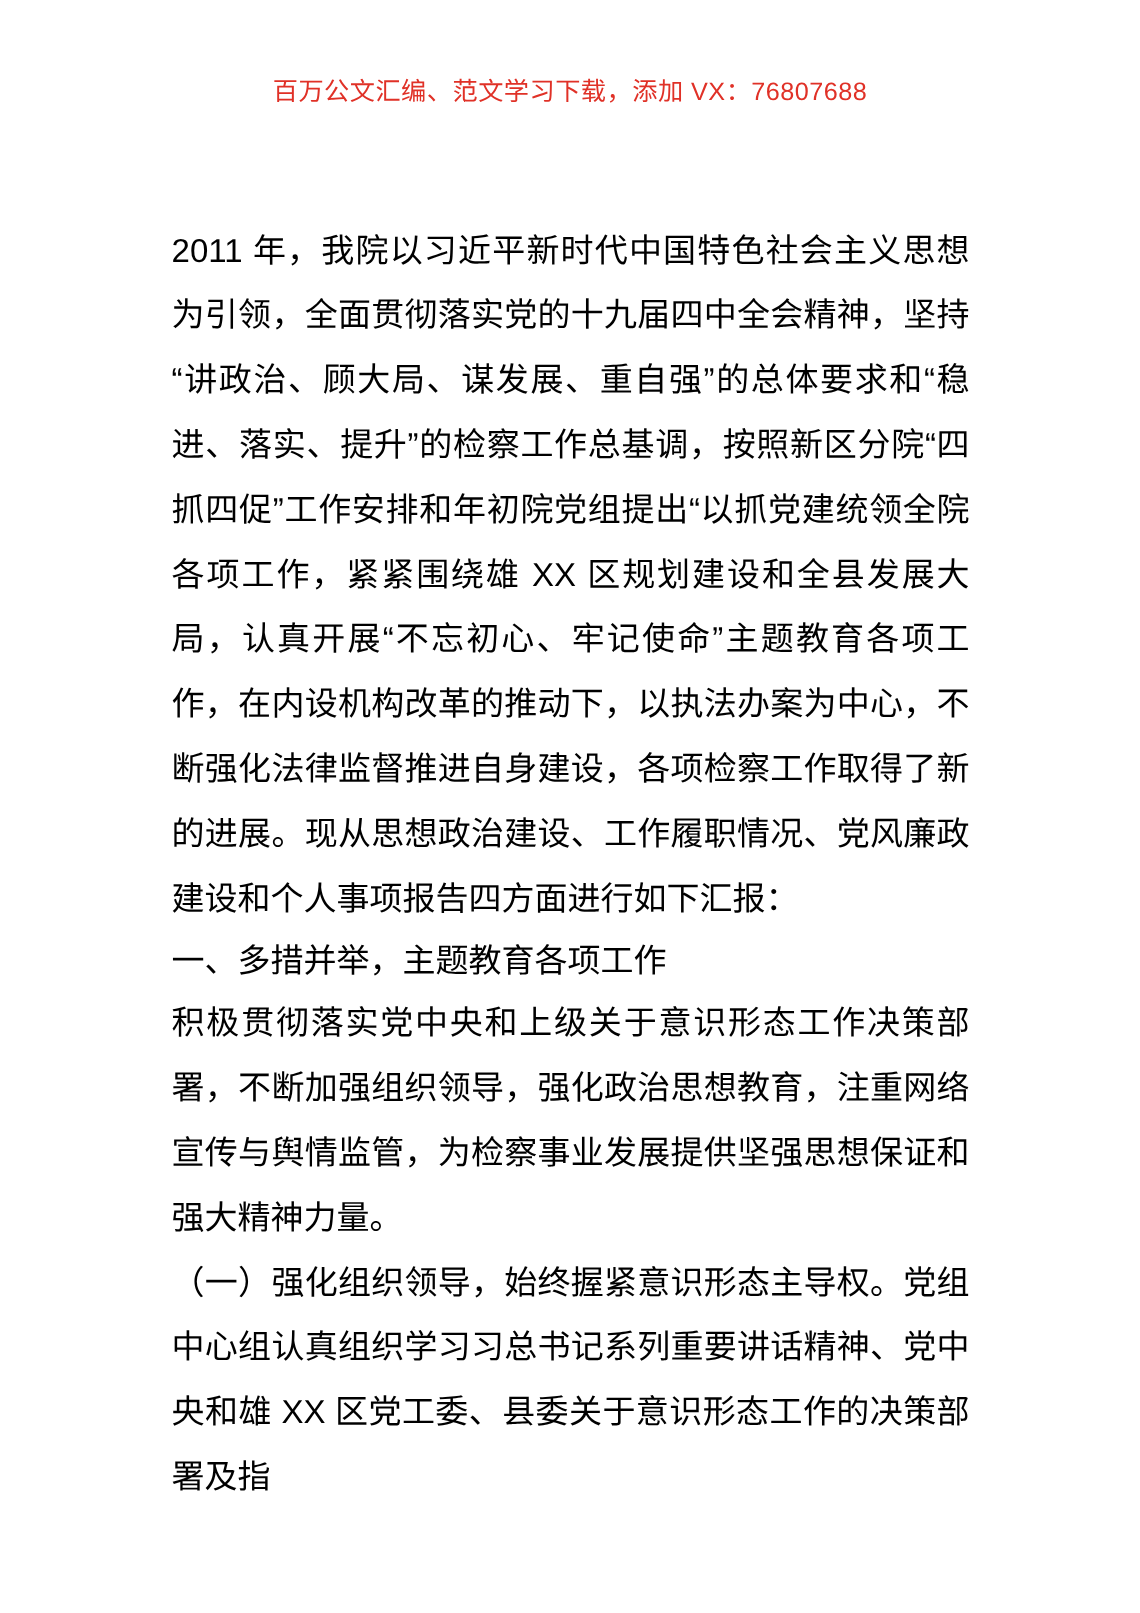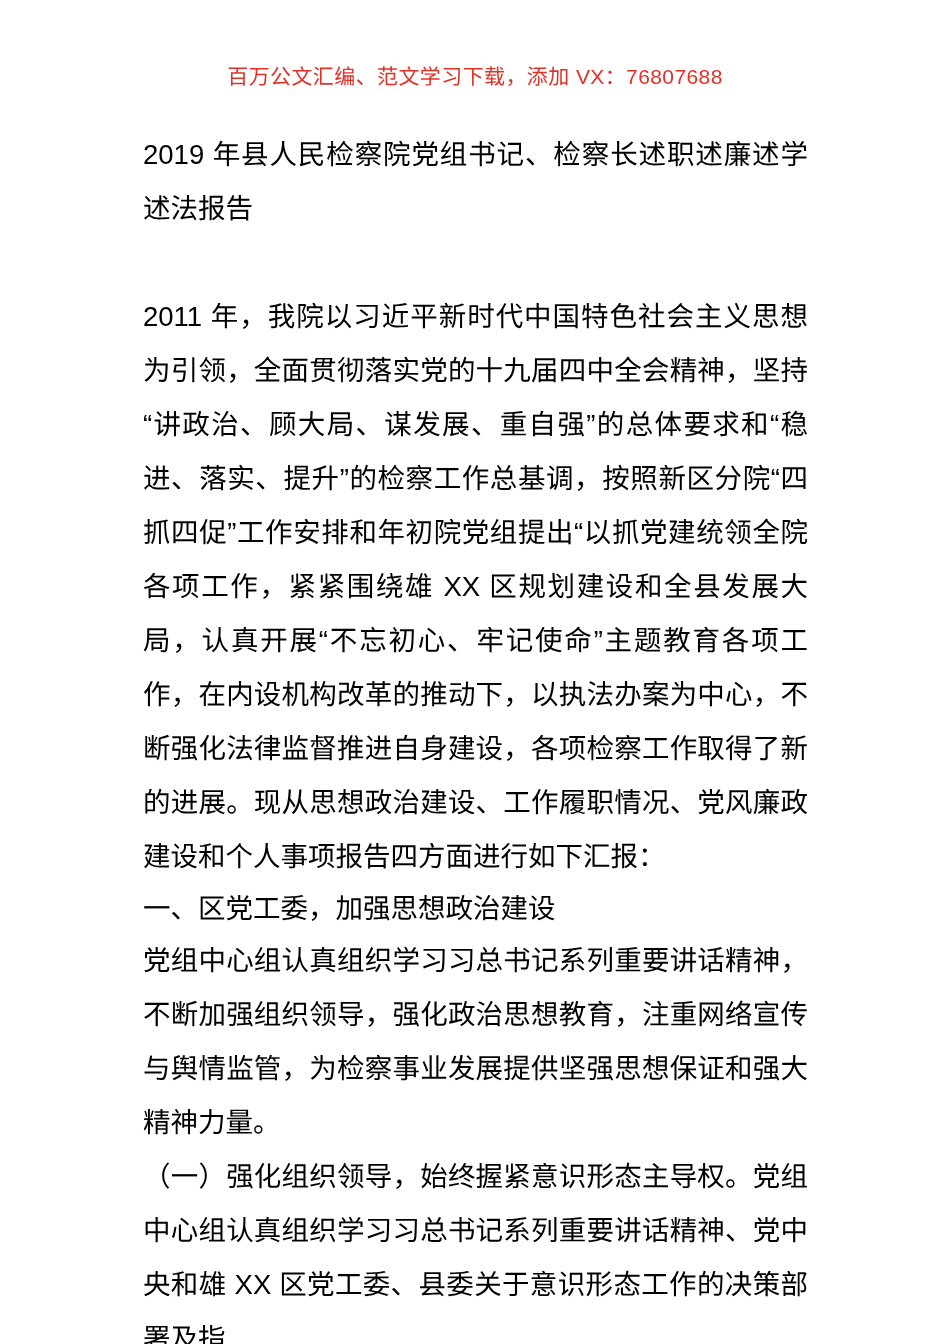--- a/index.html
+++ b/index.html
@@ -79,26 +79,25 @@
 </style>
 </head>
 <body>
 
 <div class="page">
 
   <div class="promo-banner" style="color: rgb(224, 49, 39);">百万公文汇编、范文学习下载，添加 VX：76807688</div>
 
   <div class="doc-body">
 
-    <h1 class="doc-title">2019 年县人民检察院党组书记、检察长述职述廉述学述法报告</h1>
 
     <div class="spacer-line"></div>
 
     <p class="para">2011 年，我院以习近平新时代中国特色社会主义思想为引领，全面贯彻落实党的十九届四中全会精神，坚持“讲政治、顾大局、谋发展、重自强”的总体要求和“稳进、落实、提升”的检察工作总基调，按照新区分院“四抓四促”工作安排和年初院党组提出“以抓党建统领全院各项工作，紧紧围绕雄 XX 区规划建设和全县发展大局，认真开展“不忘初心、牢记使命”主题教育各项工作，在内设机构改革的推动下，以执法办案为中心，不断强化法律监督推进自身建设，各项检察工作取得了新的进展。现从思想政治建设、工作履职情况、党风廉政建设和个人事项报告四方面进行如下汇报：</p>
 
-    <p class="para section-head">一、区党工委，加强思想政治建设</p>
+    <p class="para section-head">一、多措并举，主题教育各项工作</p>
 
-    <p class="para">党组中心组认真组织学习习总书记系列重要讲话精神，不断加强组织领导，强化政治思想教育，注重网络宣传与舆情监管，为检察事业发展提供坚强思想保证和强大精神力量。</p>
+    <p class="para">积极贯彻落实党中央和上级关于意识形态工作决策部署，不断加强组织领导，强化政治思想教育，注重网络宣传与舆情监管，为检察事业发展提供坚强思想保证和强大精神力量。</p>
 
     <p class="para">（一）强化组织领导，始终握紧意识形态主导权。党组中心组认真组织学习习总书记系列重要讲话精神、党中央和雄 XX 区党工委、县委关于意识形态工作的决策部署及指</p>
 
   </div>
 </div>
 
 </body></html>

